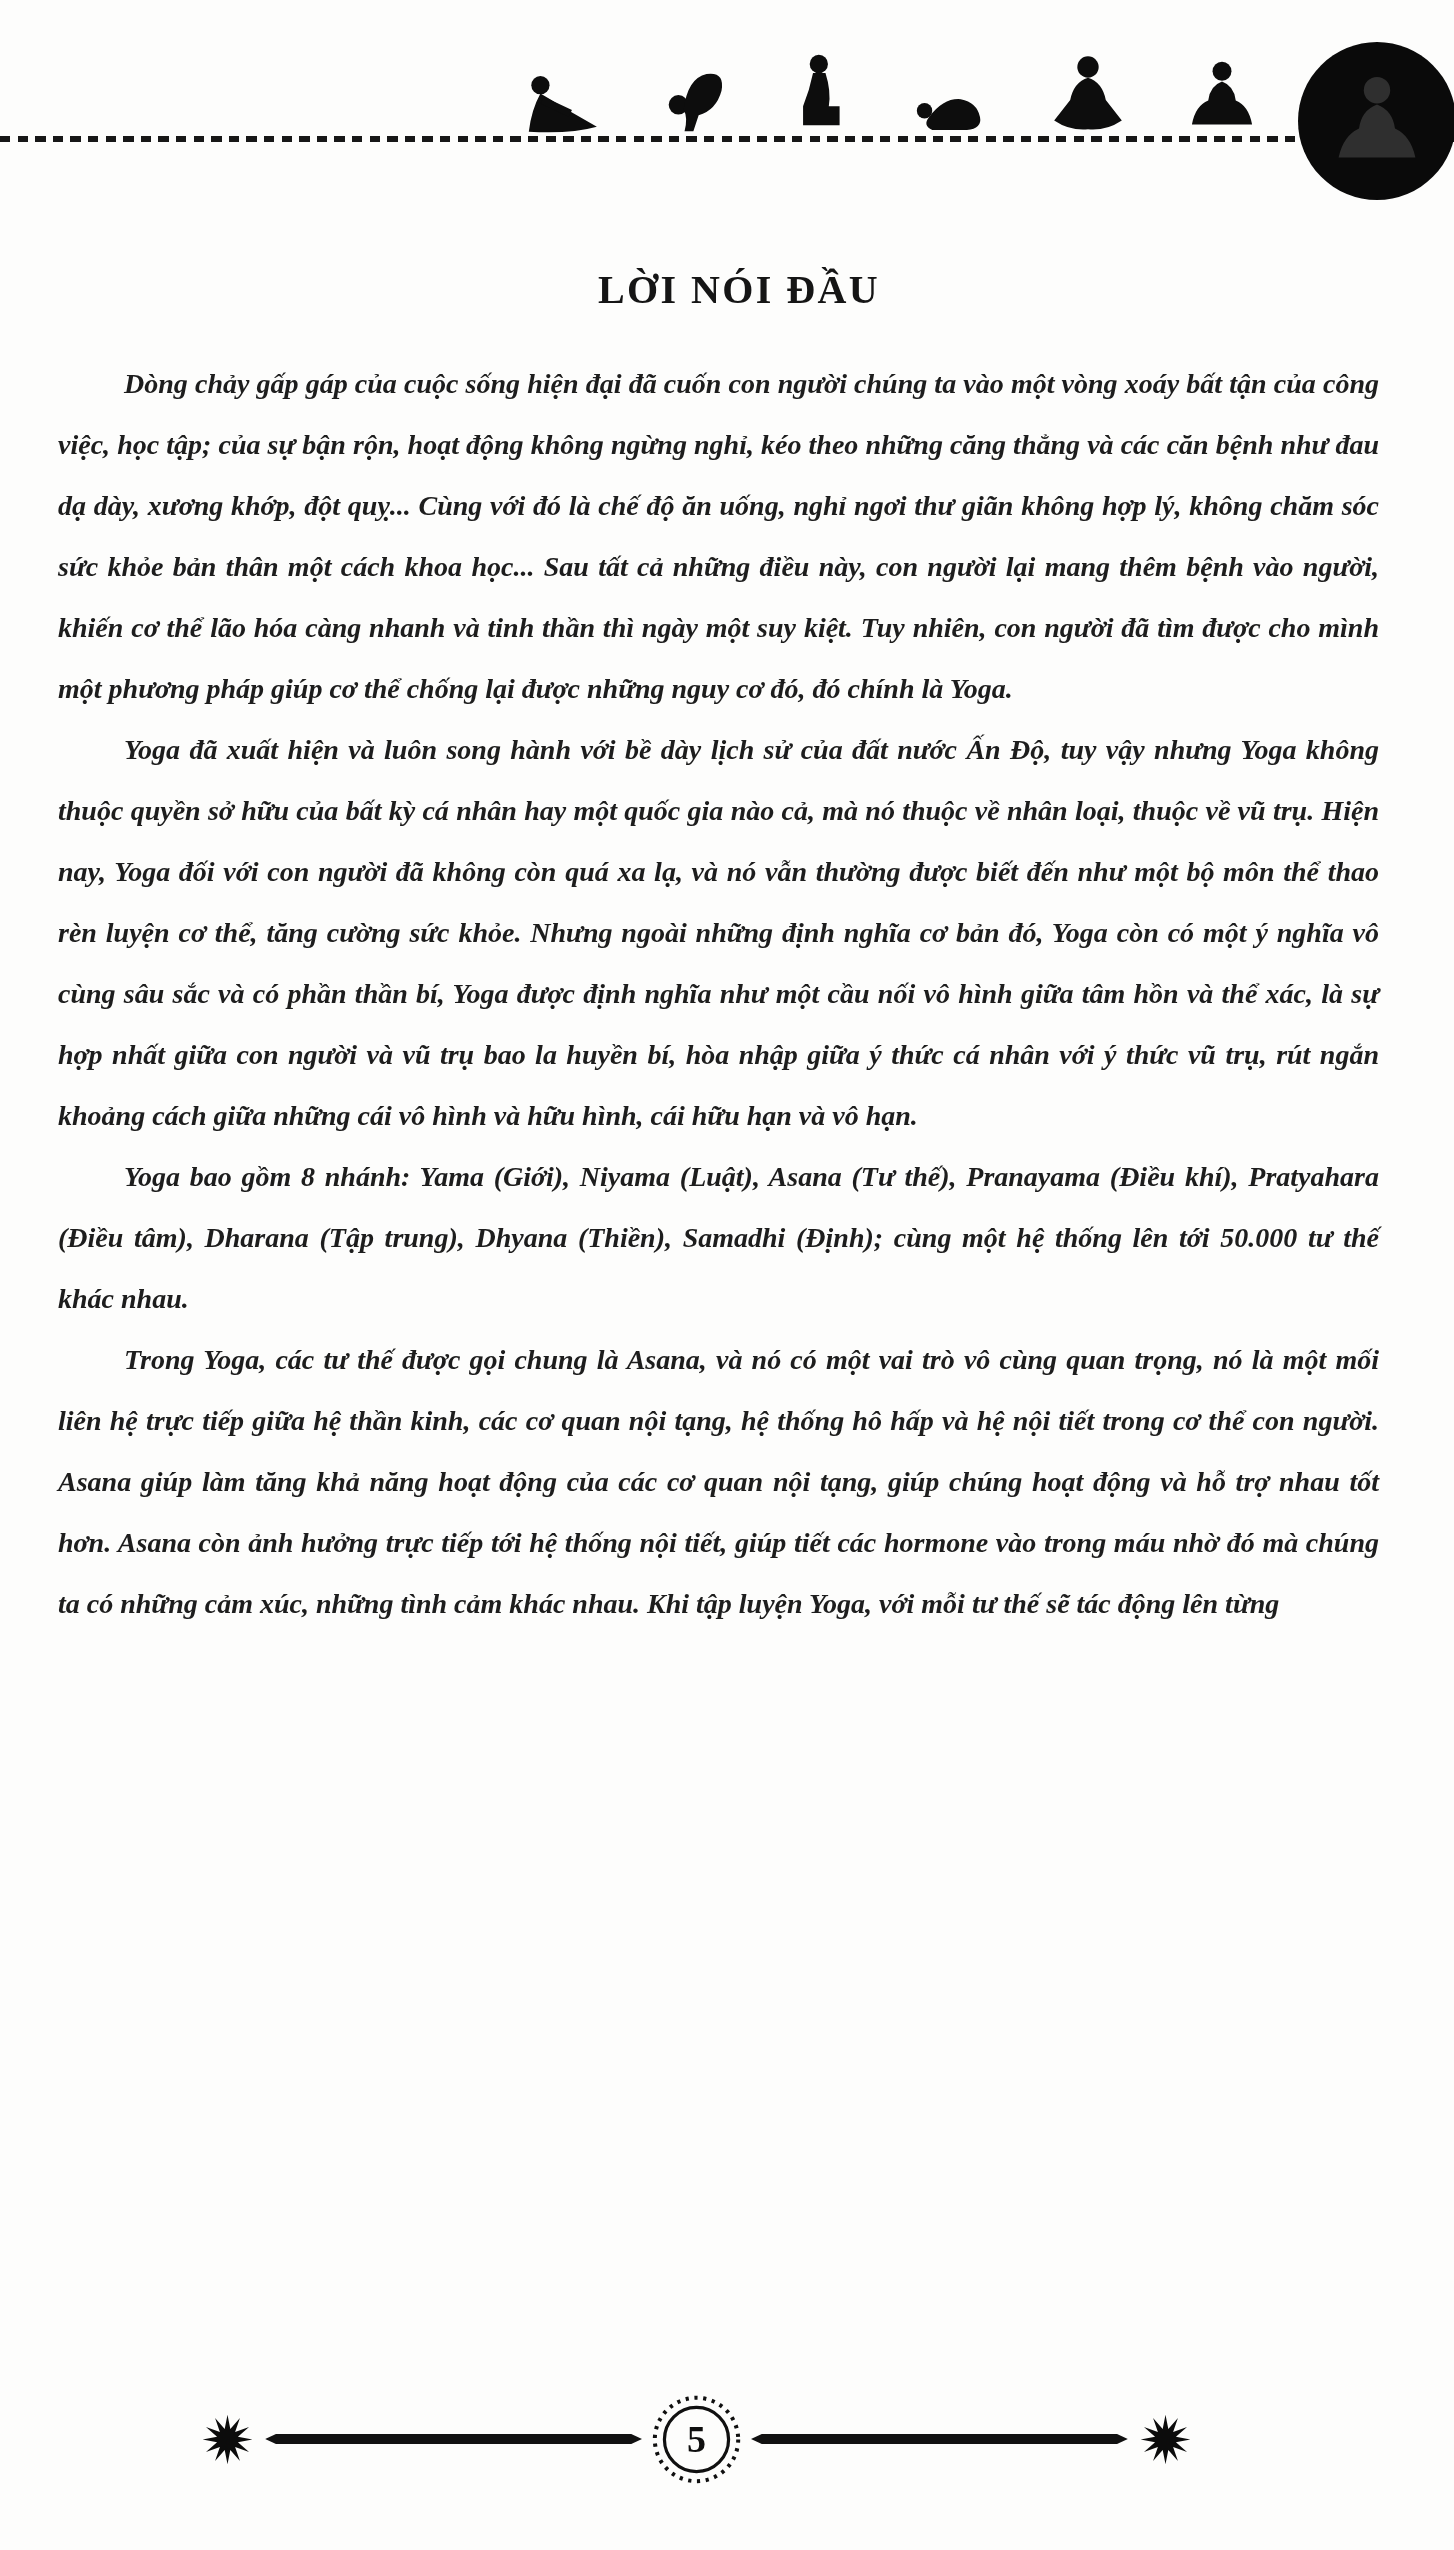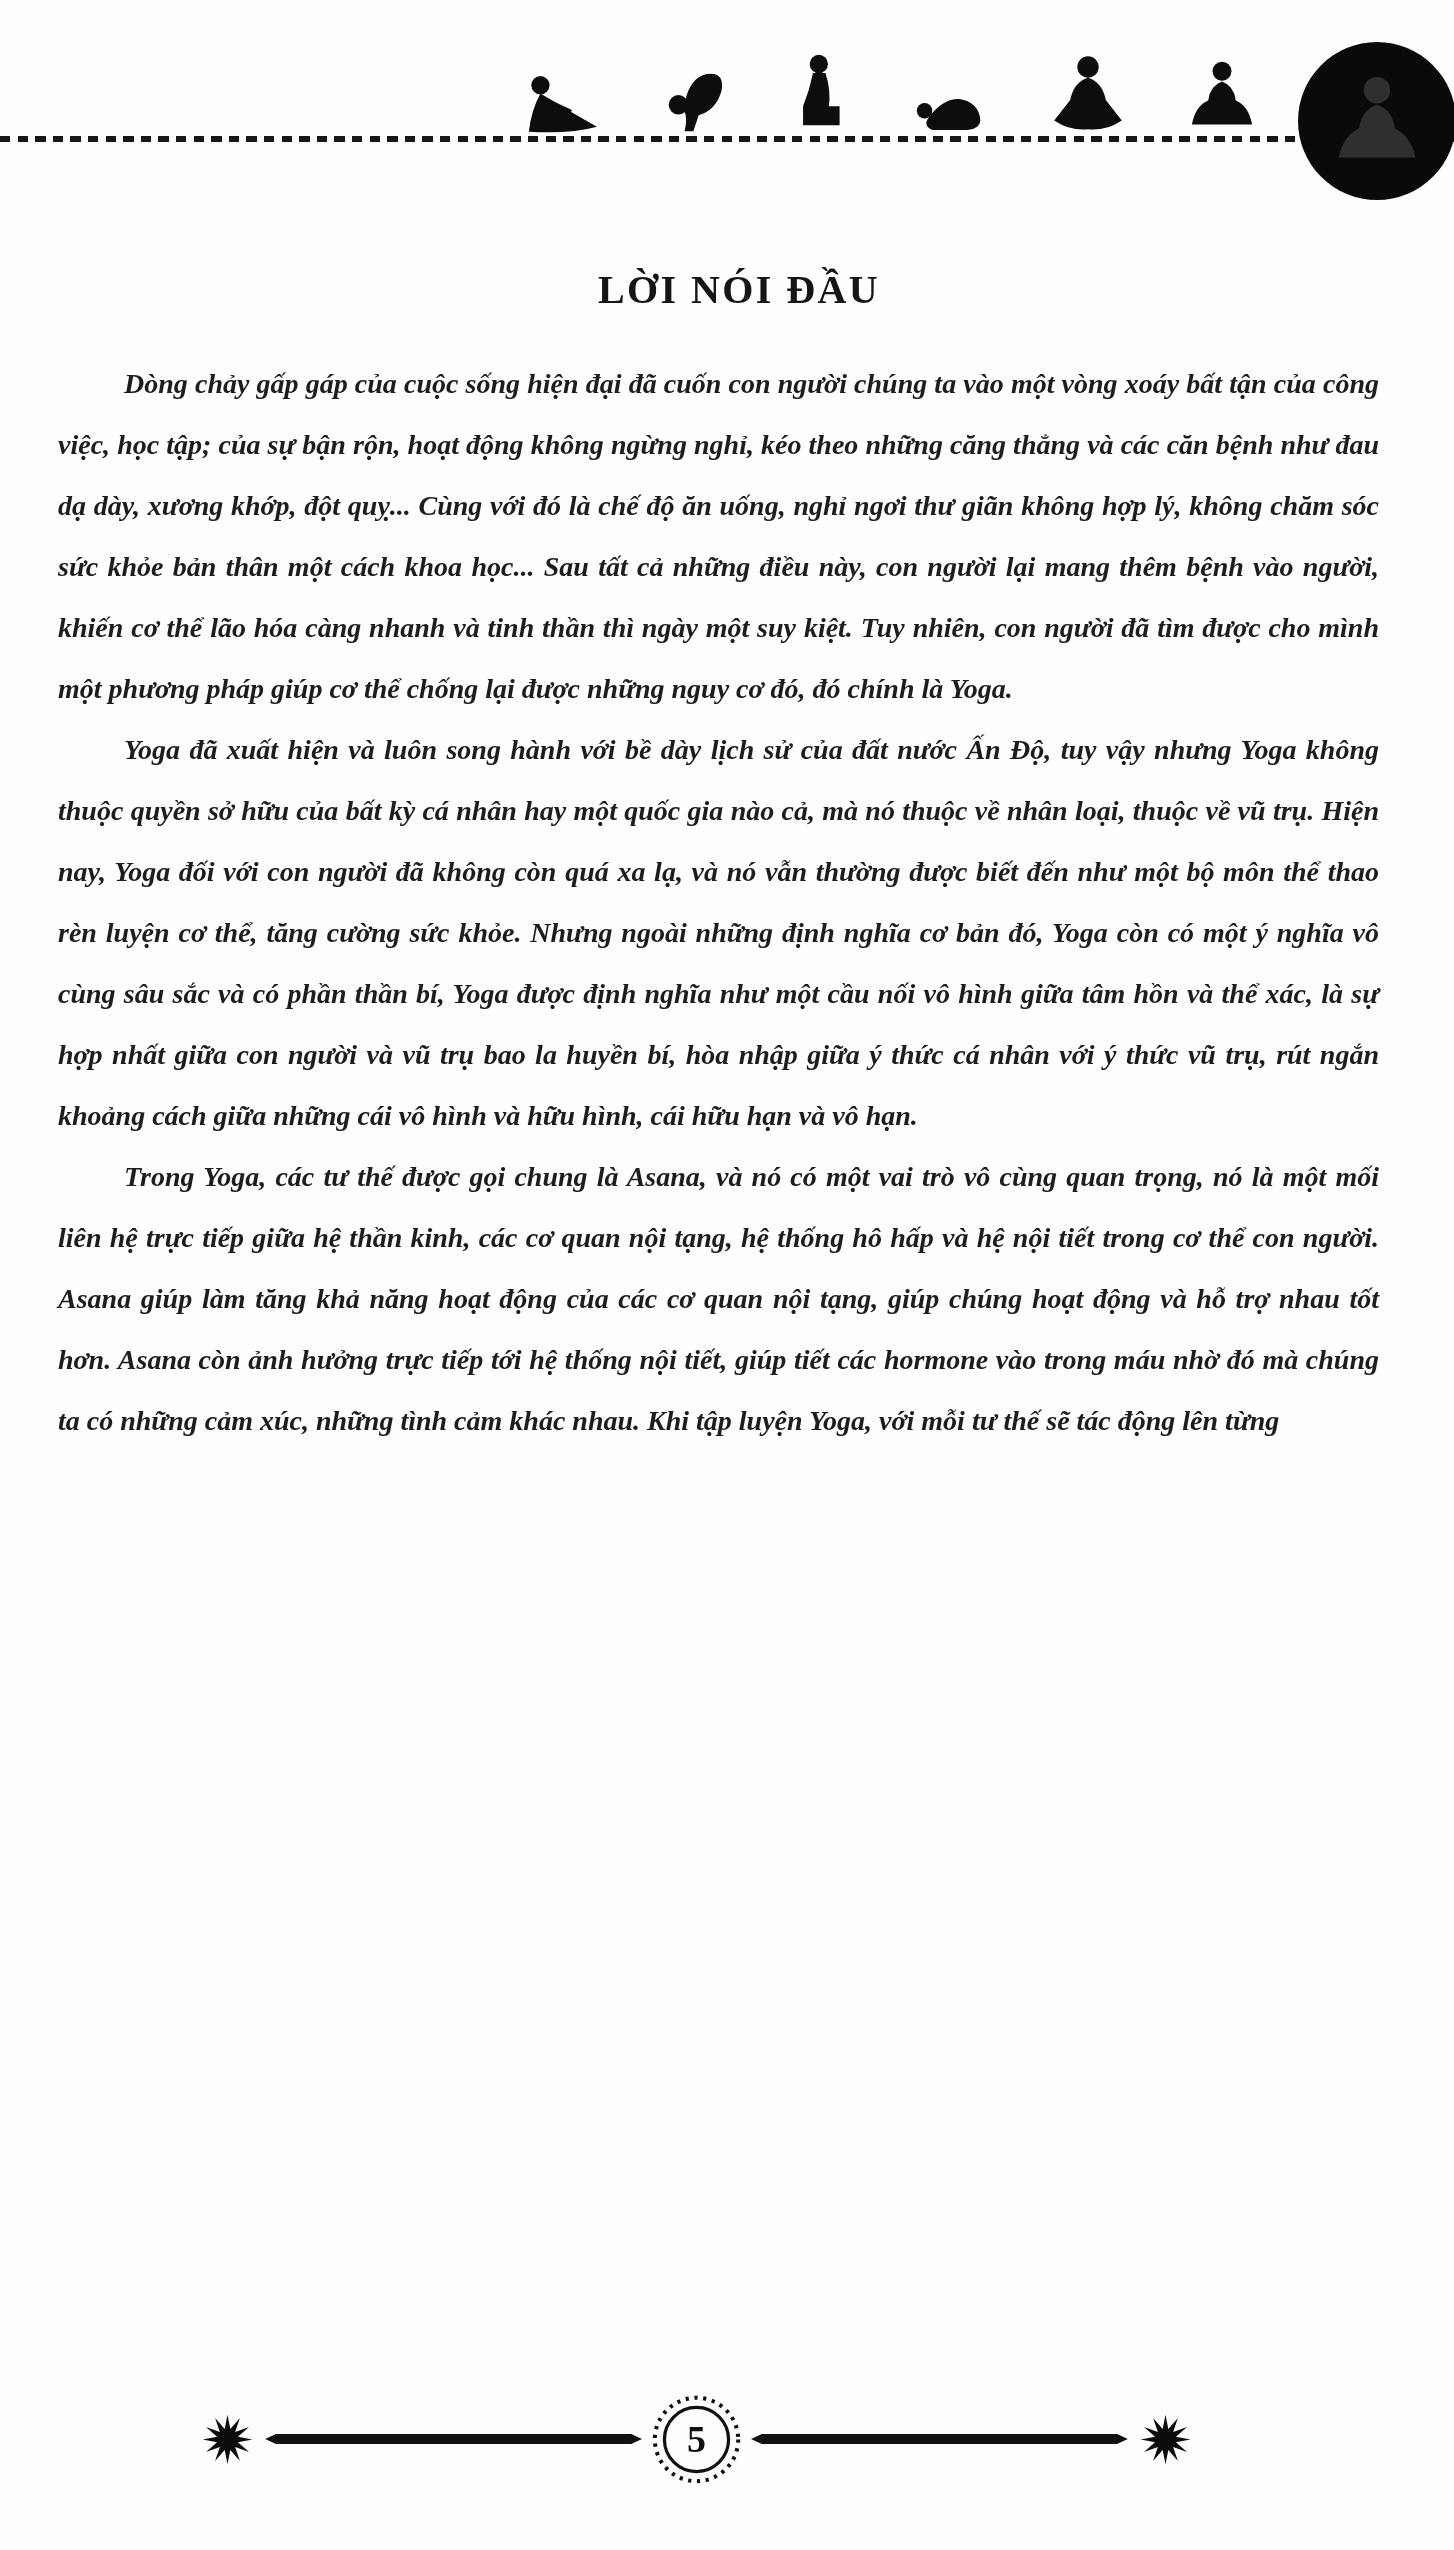--- a/index.html
+++ b/index.html
@@ -127,20 +127,21 @@
         </svg>
       </span>
     </div>
   </div>
 
   <h1 class="title">LỜI NÓI ĐẦU</h1>
 
   <main class="body-text">
     <p>Dòng chảy gấp gáp của cuộc sống hiện đại đã cuốn con người chúng ta vào một vòng xoáy bất tận của công việc, học tập; của sự bận rộn, hoạt động không ngừng nghỉ, kéo theo những căng thẳng và các căn bệnh như đau dạ dày, xương khớp, đột quỵ... Cùng với đó là chế độ ăn uống, nghỉ ngơi thư giãn không hợp lý, không chăm sóc sức khỏe bản thân một cách khoa học... Sau tất cả những điều này, con người lại mang thêm bệnh vào người, khiến cơ thể lão hóa càng nhanh và tinh thần thì ngày một suy kiệt. Tuy nhiên, con người đã tìm được cho mình một phương pháp giúp cơ thể chống lại được những nguy cơ đó, đó chính là Yoga.</p>
     <p>Yoga đã xuất hiện và luôn song hành với bề dày lịch sử của đất nước Ấn Độ, tuy vậy nhưng Yoga không thuộc quyền sở hữu của bất kỳ cá nhân hay một quốc gia nào cả, mà nó thuộc về nhân loại, thuộc về vũ trụ. Hiện nay, Yoga đối với con người đã không còn quá xa lạ, và nó vẫn thường được biết đến như một bộ môn thể thao rèn luyện cơ thể, tăng cường sức khỏe. Nhưng ngoài những định nghĩa cơ bản đó, Yoga còn có một ý nghĩa vô cùng sâu sắc và có phần thần bí, Yoga được định nghĩa như  một cầu nối vô hình giữa tâm hồn và thể xác, là sự hợp nhất giữa con người và vũ trụ bao la huyền bí, hòa nhập giữa ý thức cá nhân với ý thức vũ trụ, rút ngắn khoảng cách giữa những cái vô hình và hữu hình, cái hữu hạn và vô hạn.</p>
+    <p>Yoga bao gồm 8 nhánh: Yama (Giới), Niyama (Luật), Asana (Tư thế), Pranayama (Điều khí), Pratyahara (Điều tâm), Dharana (Tập trung), Dhyana (Thiền), Samadhi (Định); cùng một hệ thống lên tới 50.000 tư thế khác nhau.</p>
     <p>Trong Yoga, các tư thế được gọi chung là Asana, và nó có một vai trò vô cùng quan trọng, nó là một mối liên hệ trực tiếp giữa hệ thần kinh, các cơ quan nội tạng, hệ thống hô hấp và hệ nội tiết trong cơ thể con người. Asana giúp làm tăng khả năng hoạt động của các cơ quan nội tạng, giúp chúng hoạt động và hỗ trợ nhau tốt hơn. Asana còn ảnh hưởng trực tiếp tới hệ thống nội tiết, giúp tiết các hormone vào trong máu nhờ đó mà chúng ta có những cảm xúc, những tình cảm khác nhau. Khi tập luyện Yoga, với mỗi tư thế sẽ tác động lên từng</p>
   </main>
 
   <div class="footer-orn">
     <span class="flower">
       <svg width="53" height="53" viewBox="0 0 64 64" fill="#0c0c0c">
         <polygon points="62,32 44.6,35.4 58,47 41.2,41.2 47,58 35.4,44.6 32,62 28.6,44.6 17,58 22.8,41.2 6,47 19.4,35.4 2,32 19.4,28.6 6,17 22.8,22.8 17,6 28.6,19.4 32,2 35.4,19.4 47,6 41.2,22.8 58,17 44.6,28.6"></polygon>
       </svg>
     </span>
     <span class="gap-s"></span>

